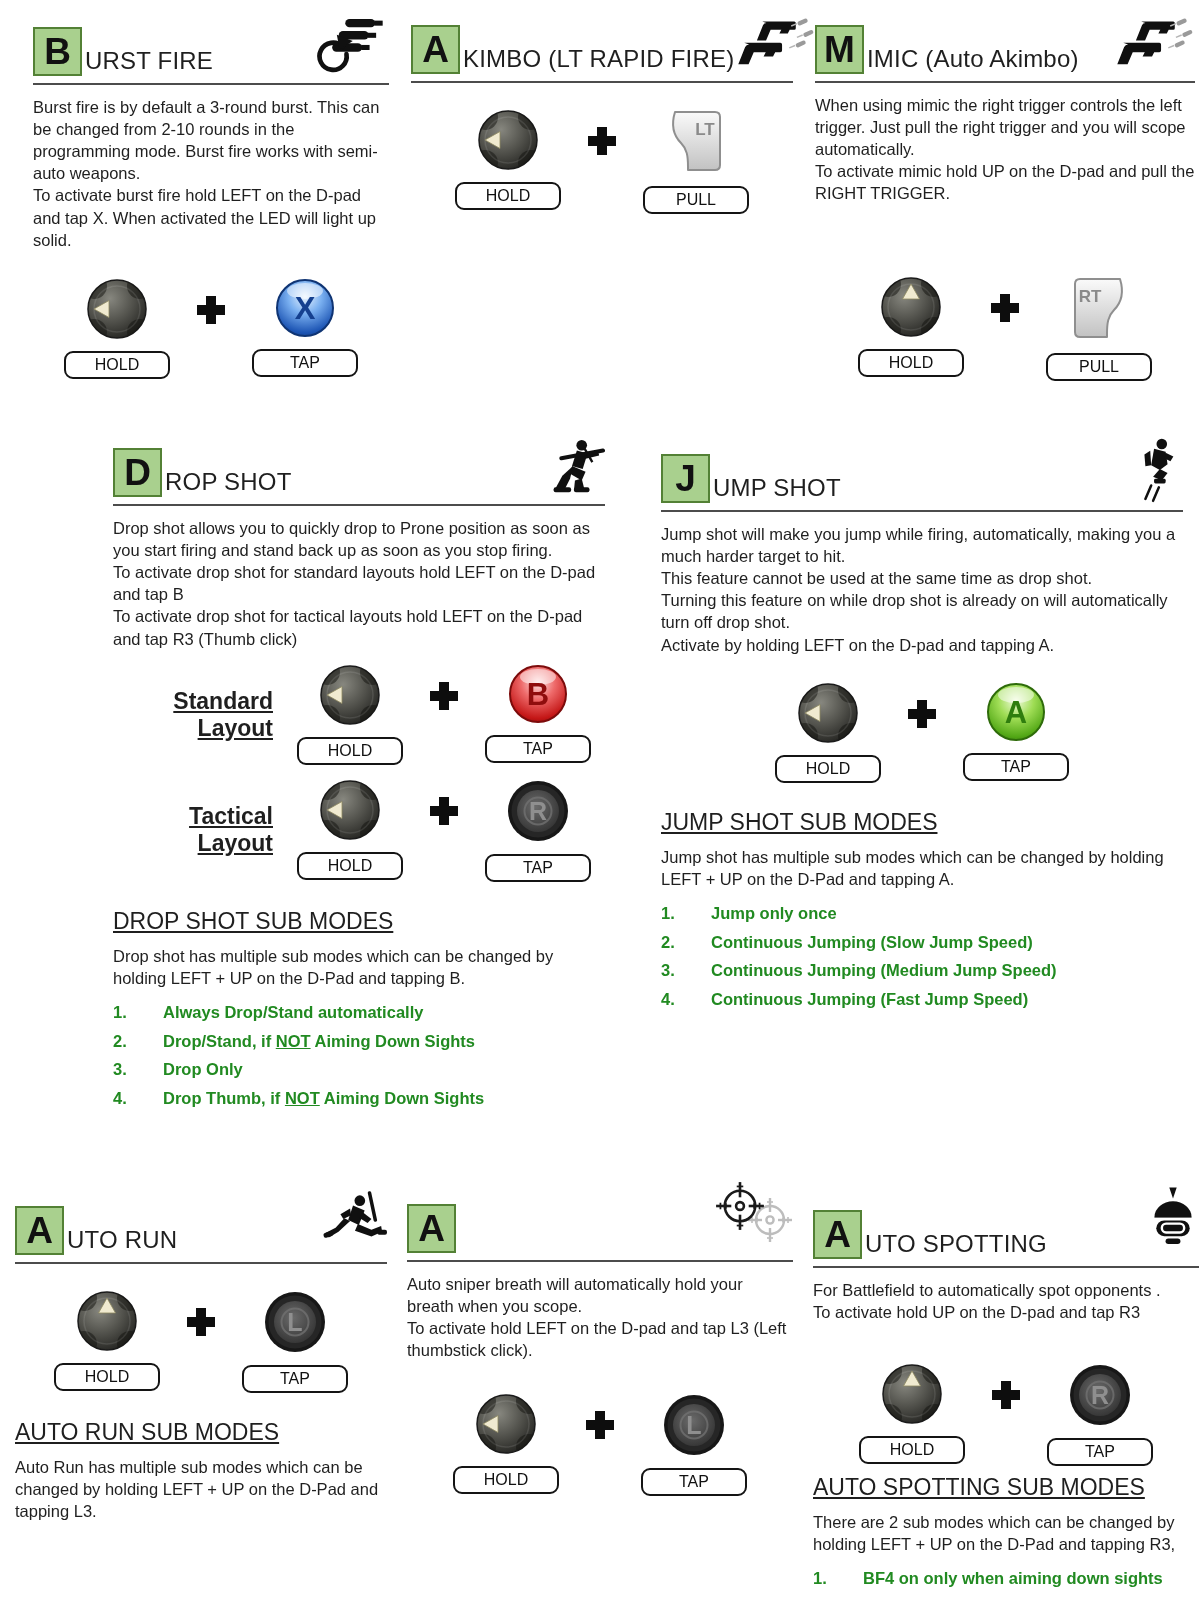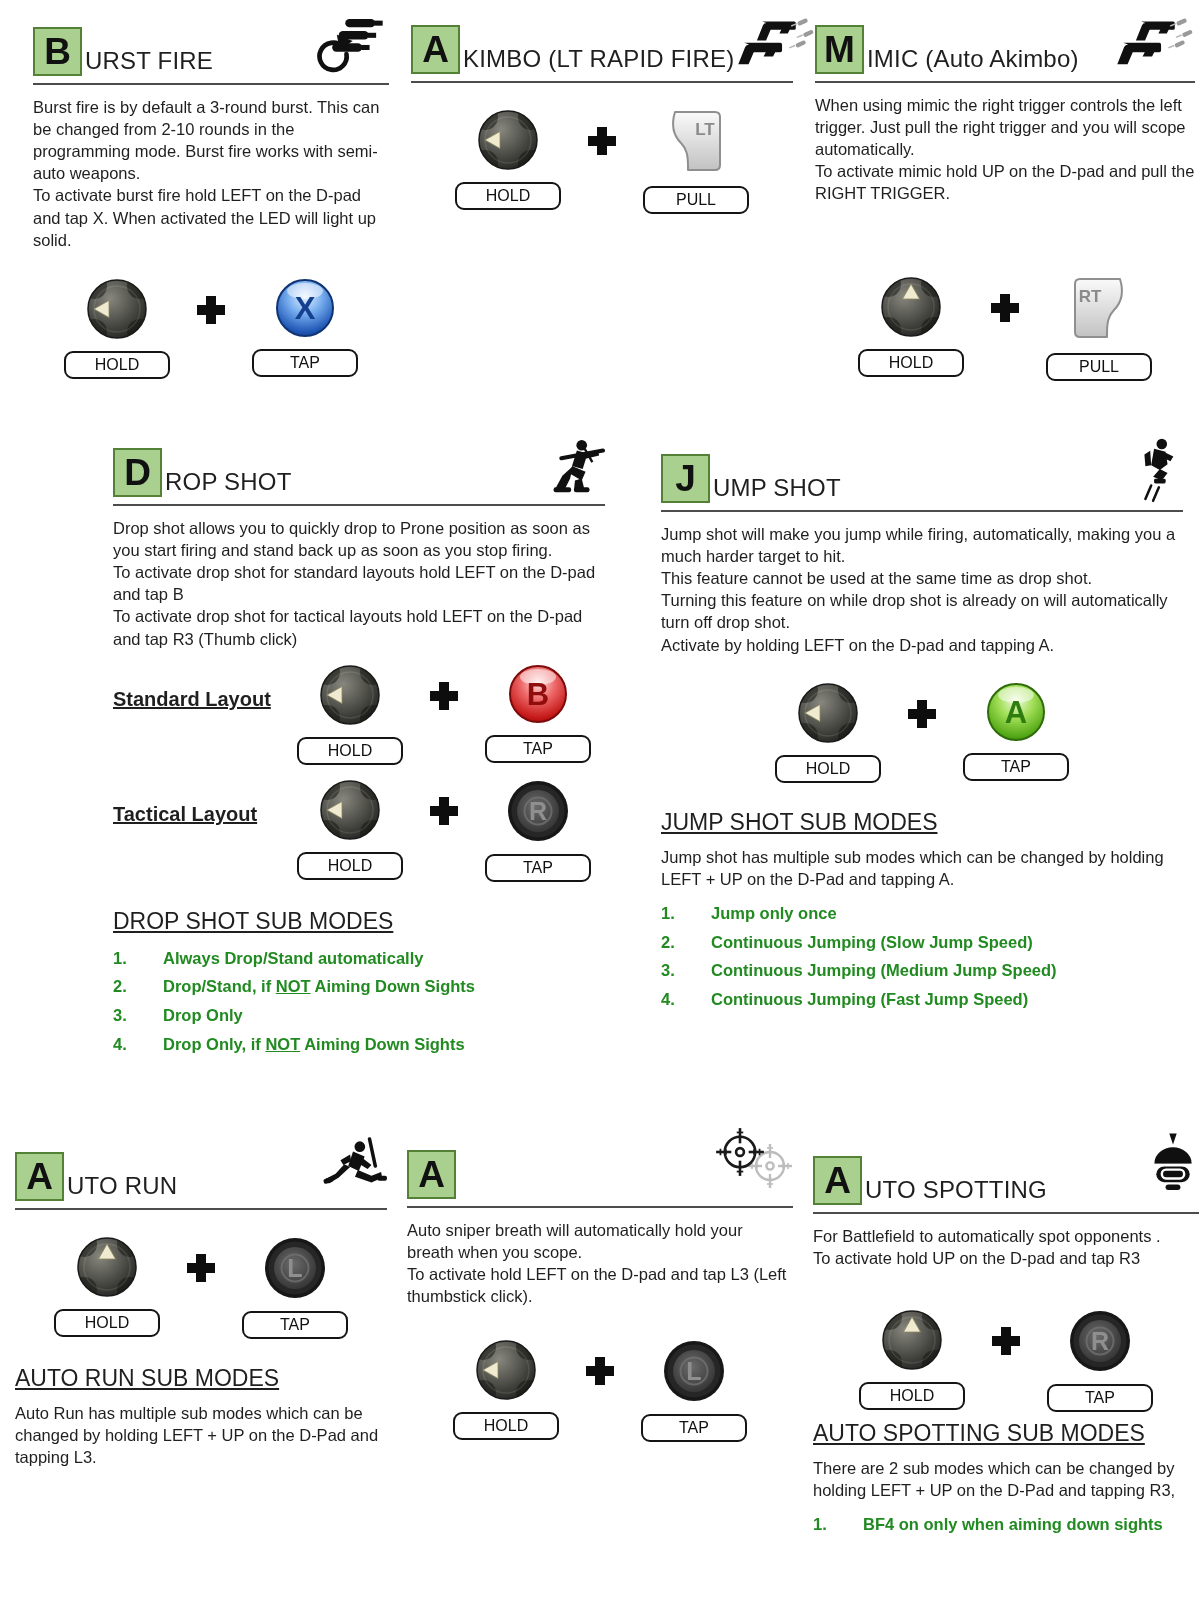--- a/index.html
+++ b/index.html
@@ -21,21 +21,21 @@
   .top-row .sec-body{min-height:156px;}
   .bottom-row .sec-body{min-height:94px;}
 
   .combo{display:flex;justify-content:center;align-items:flex-start;gap:24px;margin-top:26px;}
   .combo-col{display:flex;flex-direction:column;align-items:center;}
   .plus-wrap{margin-top:15px;}
   .pill{margin-top:11px;border:2px solid #141414;border-radius:9px;padding:3px 2px;width:98px;
         text-align:center;font-size:16px;color:#111;background:#fff;}
 
   .layout-row{display:flex;align-items:flex-start;margin-top:14px;}
-  .layout-label{font-weight:bold;text-decoration:underline;font-size:20px;width:160px;flex:none;margin-top:24px;}
+  .layout-label{font-weight:bold;text-decoration:underline;font-size:23px;width:160px;flex:none;margin-top:24px;text-align:right;}
   .layout-row .combo{margin-top:0;flex:1;justify-content:flex-start;padding-left:24px;}
 
   .submodes-heading{font-size:23px;font-weight:400;text-decoration:underline;margin:26px 0 0 0;}
   .submodes-intro{font-size:16.5px;line-height:1.34;margin:10px 7px 0 0;}
   .g-list{margin-top:13px;}
   .g-item{display:flex;color:#218a21;font-weight:bold;font-size:16.5px;line-height:1.32;margin:7px 0;}
   .g-num{width:50px;flex:none;}
   .u{text-decoration:underline;margin-top:21px;}
 
   .face-letter{font-size:31px;font-weight:bold;text-anchor:middle;}
@@ -361,36 +361,37 @@
             <svg width="64" height="64" viewBox="0 0 64 64">
               <use href="#sym-stick"></use>
                 <text class="stick-letter" x="32" y="41">R</text>
             </svg>
             <div class="pill">TAP</div>
           </div>
         </div>
       </div>
 
       <h3 class="submodes-heading">DROP SHOT SUB MODES</h3>
+      <p class="submodes-intro">Drop shot has multiple sub modes which can be changed by holding LEFT + UP on the D-Pad and tapping B.</p>
       <div class="g-list">
         <div class="g-item">
             <span class="g-num">1.</span>
             <span><span>Always Drop/Stand automatically</span><span class="u"></span><span></span></span>
           </div>
         <div class="g-item">
             <span class="g-num">2.</span>
             <span><span>Drop/Stand, if </span><span class="u">NOT</span><span> Aiming Down Sights</span></span>
           </div>
         <div class="g-item">
             <span class="g-num">3.</span>
             <span><span>Drop Only</span><span class="u"></span><span></span></span>
           </div>
         <div class="g-item">
             <span class="g-num">4.</span>
-            <span><span>Drop Only, if </span><span class="u">NOT</span><span> Aiming Down Sights</span></span>
+            <span><span>Drop Thumb, if </span><span class="u">NOT</span><span> Aiming Down Sights</span></span>
           </div>
       </div>
     </section>
 
     <section>
       <div class="sec-header">
         <div class="letterbox">J</div>
         <h2 class="sec-title">UMP SHOT</h2>
         <span class="sec-icon">
           <svg width="54" height="66" viewBox="0 0 56 68">

